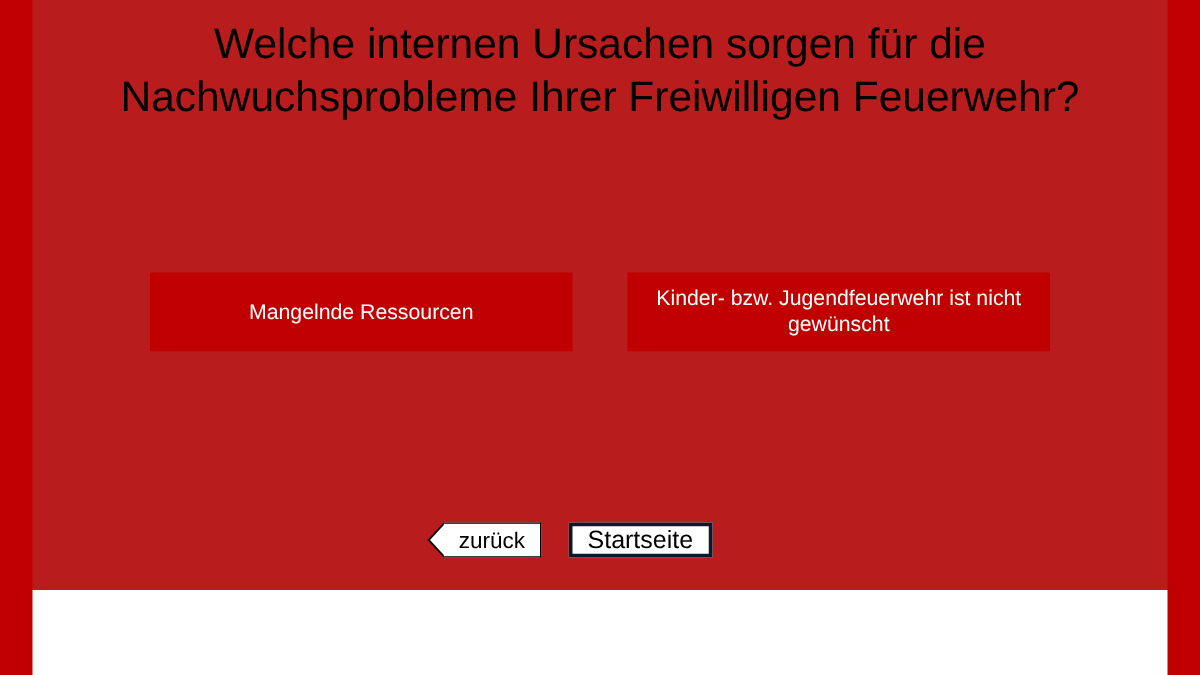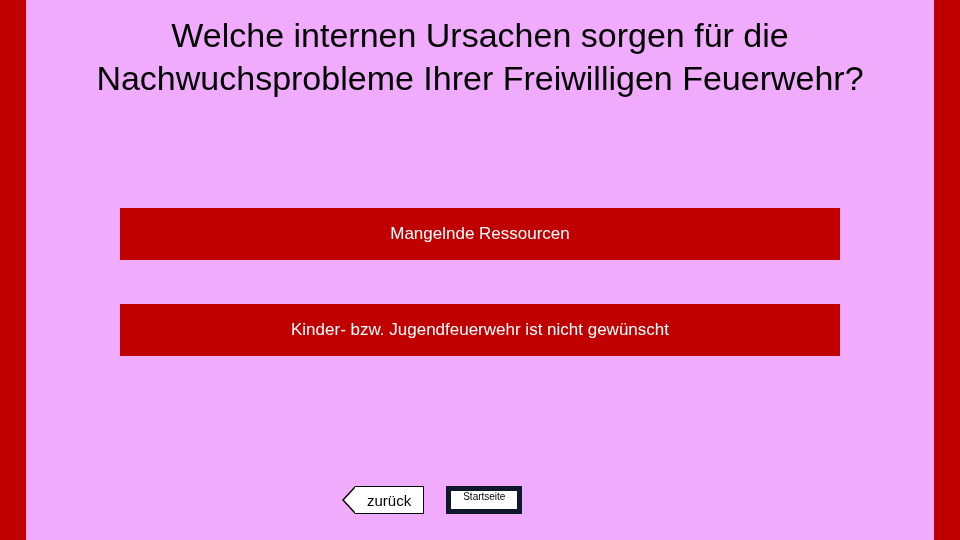--- a/index.html
+++ b/index.html
@@ -1,20 +1,20 @@
 <!DOCTYPE html>
 <html><head>
 <meta charset="utf-8">
 <style>
   * { box-sizing: border-box; margin: 0; padding: 0; }
   html, body { width: 960px; height: 540px; overflow: hidden; font-family: "Segoe UI Light", "Segoe UI", Arial, sans-serif; }
   .slide {
     width: 960px;
-    height: 540px;
-    background: #f0abfc;
+    height: 472px;
+    background: #b91c1c;
     position: relative;
   }
   .stripe {
     position: absolute;
     top: 0;
     width: 26px;
     height: 540px;
     background: #c00000;
   }
   .stripe-left { left: 0; }
@@ -25,25 +25,25 @@
     left: 80px;
     width: 800px;
     text-align: center;
     font-size: 34px;
     line-height: 1.25;
     font-weight: 400;
     color: #000;
   }
   .options {
     position: absolute;
-    top: 208px;
+    top: 218px;
     left: 120px;
     width: 720px;
     display: grid;
-    grid-template-columns: 1fr;
+    grid-template-columns: 1fr 1fr;
     column-gap: 100px;
     row-gap: 24px;
     gap: 44px;
   }
   .opt {
     background: #c00000;
     color: #ffffff;
     border: none;
     font-family: inherit;
     font-size: 17px;
@@ -66,21 +66,21 @@
     align-items: center;
   }
   .back-btn {
     position: relative;
     height: 28px;
     background: #ffffff;
     border: 1px solid #000;
     border-left: none;
     padding: 0 12px 0 12px;
     font-family: inherit;
-    font-size: 15px;
+    font-size: 18px;
     cursor: pointer;
     display: flex;
     align-items: center;
   }
   .back-btn::before {
     content: "";
     position: absolute;
     left: -13px;
     top: -1px;
     width: 0;
@@ -96,27 +96,27 @@
     top: 0px;
     width: 0;
     height: 0;
     border-top: 13px solid transparent;
     border-bottom: 13px solid transparent;
     border-right: 12px solid #fff;
   }
   .home-btn {
     height: 28px;
     background: #ffffff;
-    border: 5px solid #0f172a;
+    border: 3px solid #0f172a;
     padding: 0 12px;
     font-family: inherit;
-    font-size: 10px;
+    font-size: 20px;
     cursor: pointer;
     display: flex;
-    align-items: flex-start;
+    align-items: center;
   }
 </style>
 </head>
 <body>
 
 <div class="slide">
   <div class="stripe stripe-left"></div>
   <div class="stripe stripe-right"></div>
 
   <h1 class="title">Welche internen Ursachen sorgen für die Nachwuchsprobleme Ihrer Freiwilligen Feuerwehr?</h1>

